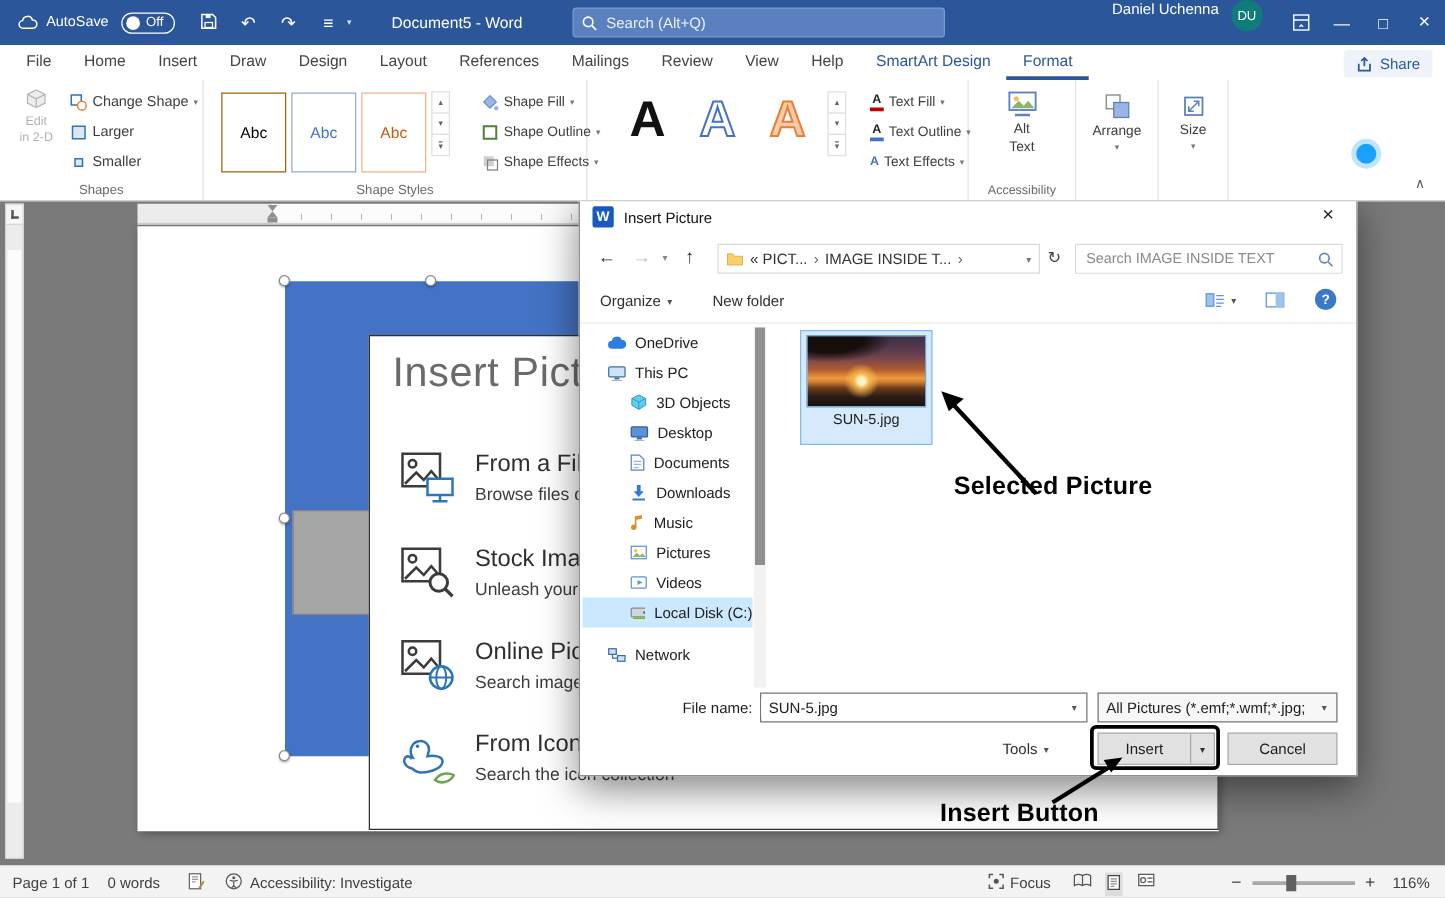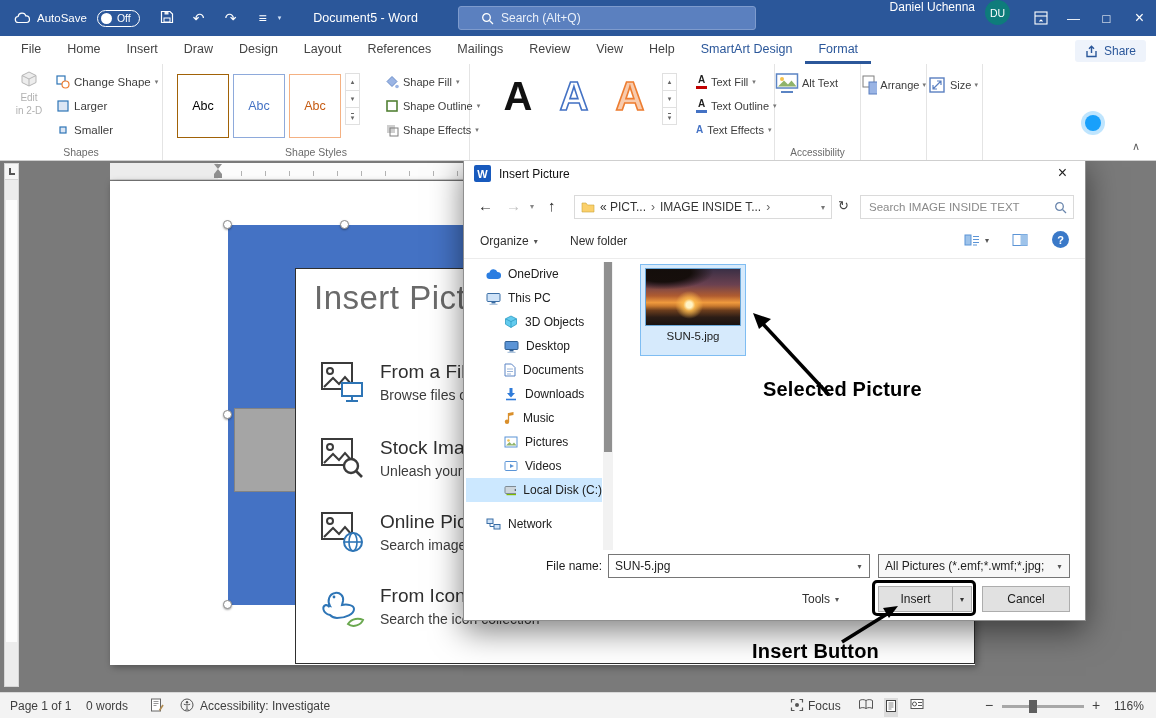--- a/index.html
+++ b/index.html
@@ -9,21 +9,21 @@
   
   .tb{position:absolute;top:0;left:0;right:0;height:36px;background:#2b579a;display:flex;align-items:center;color:#fff;z-index:40}
   .tb .sp{margin-left:14px;display:flex;align-items:center;gap:6px}
   .aslabel{font-size:11.5px}
   .pill{display:flex;align-items:center;gap:5px;border:1px solid #fff;border-radius:9px;height:17px;padding:2px 8px 2px 3px;margin-left:4px}
   .knob{width:11px;height:11px;border-radius:50%;background:#fff}
   .pill .st{font-size:10.5px;color:#fff}
   .tbtn{width:26px;text-align:center;font-size:14px;color:#fff}
   .tcaret{font-size:7px;color:#cfe0f7;margin-left:-4px}
   .doctitle{font-size:12.5px;margin-left:32px;white-space:nowrap}
-  .tsearch{position:absolute;left:458px;top:6px;width:298px;height:24px;background:#5b80bf;border:1px solid #7e9bcd;border-radius:3px;display:flex;align-items:center;padding:0 22px;gap:7px}
+  .tsearch{position:absolute;left:458px;top:6px;width:298px;height:24px;background:#5b80bf;border:1px solid #7e9bcd;border-radius:3px;display:flex;align-items:center;padding:0 6px;gap:7px}
   .tsearch input{flex:1;background:transparent;border:none;outline:none;color:#fff;font-size:12px;font-family:"Liberation Sans",sans-serif}
   .tsearch input::placeholder{color:#e9eff9}
   .tright{position:absolute;right:0;top:0;height:36px;display:flex;}
   .uname{font-size:12px;margin-right:10px}
   .avatar{width:25px;height:25px;border-radius:50%;background:#0e7c7b;color:#fff;font-size:10.5px;display:flex;align-items:center;justify-content:center;margin-right:14px}
   .winbtn{width:33px;height:36px;display:flex;align-items:center;justify-content:center;font-size:13px;color:#fff}
 
   
   .tabs{position:absolute;top:36px;left:0;right:0;height:28px;background:#fff;display:flex;align-items:stretch;padding-left:8px;z-index:39}
   .tab{font-size:12.5px;color:#444;padding:7px 13px 6px;line-height:1;white-space:nowrap}
@@ -41,21 +41,21 @@
   .cell{position:absolute;width:52px;height:64px;top:10px;border:1px solid #a16207;display:flex;align-items:center;justify-content:center;font-size:12.5px;background:#fff;color:#000}
   .cell.c2{border-color:#8eaadb;color:#4472c4}
   .cell.c3{border-color:#f4b183;color:#c55a11}
   .scol{position:absolute;top:10px;width:15px}
   .scol div{height:18px;border:1px solid #e0e0e0;margin-top:-1px;display:flex;align-items:center;justify-content:center;font-size:7px;color:#666;background:#fff}
   .scol .more span{border-top:1px solid #666;padding-top:1px;line-height:5px}
   .wordA{position:absolute;top:4px;width:48px;text-align:center;font-size:40px;font-weight:600;line-height:56px}
   .A1{color:#111}
   .A2{color:#fff;-webkit-text-stroke:1.6px #4472c4}
   .A3{color:#f8cbad;-webkit-text-stroke:1.6px #ed7d31}
-  .bigbtn{position:absolute;display:flex;flex-direction:row;align-items:center;gap:3px;font-size:11px;color:#3d3d3d}
+  .bigbtn{position:absolute;display:flex;flex-direction:column;align-items:center;gap:3px;font-size:11px;color:#3d3d3d}
   .icoA{display:flex;flex-direction:column;align-items:center;font-size:10px;font-weight:bold;color:#1f1f1f;line-height:1}
   .icoA .bar{width:11px;height:3px;margin-top:1px}
   .hldot{position:absolute;left:1085px;top:115px;width:16px;height:16px;border-radius:50%;background:#18a0fb;box-shadow:0 0 0 4px rgba(24,160,251,.28);z-index:41}
   .collapse{position:absolute;right:16px;top:140px;font-size:11px;color:#5f5f5f;z-index:39}
 
   
   .vruler{position:absolute;left:4px;top:163px;width:15px;height:524px;background:#ececec;border:1px solid #d6d6d6;z-index:1}
   .vruler .band{position:absolute;left:1px;right:1px;top:36px;bottom:44px;background:#fcfcfc}
   .corner{position:absolute;left:4px;top:163px;width:15px;height:17px;background:#f6f6f6;border:1px solid #d6d6d6;display:flex;align-items:center;justify-content:center;z-index:2}
   .Lmark{width:6px;height:7px;border-left:2px solid #555;border-bottom:2px solid #555}

